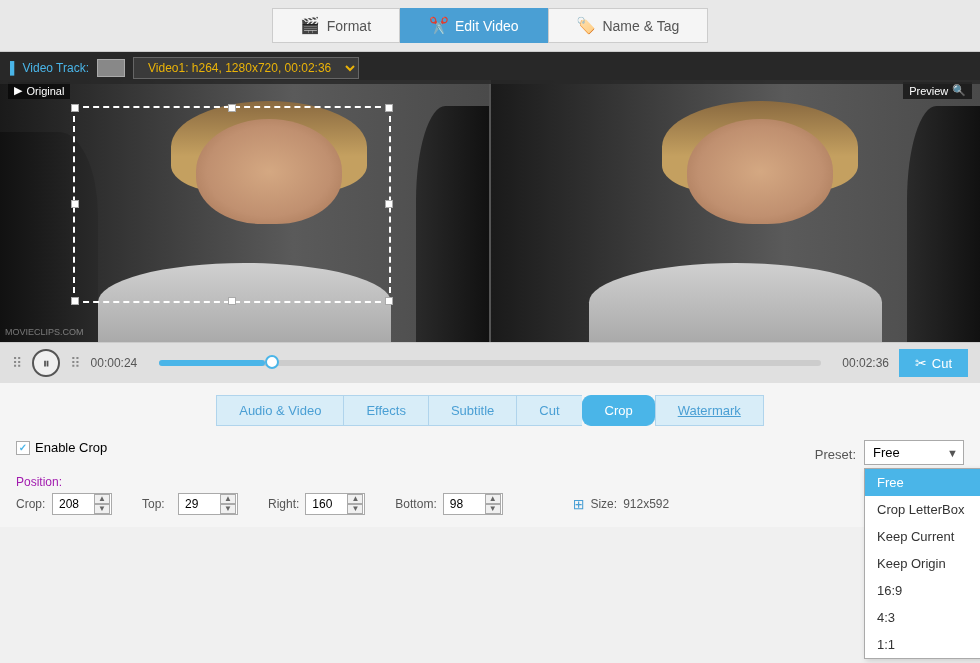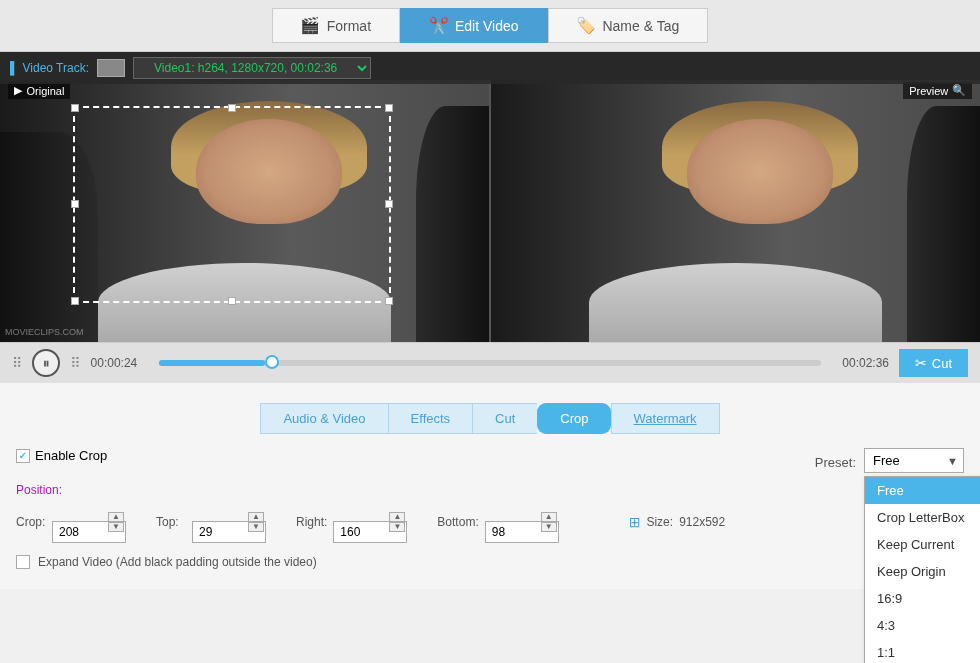--- a/index.html
+++ b/index.html
@@ -26,22 +26,22 @@
     }
     .video-track-bar {
       position: absolute; top: 0; left: 0; right: 0;
       display: flex; align-items: center; gap: 8px;
       background: rgba(40,40,40,0.85); padding: 5px 10px; z-index: 10;
     }
     .video-track-label { color: #4ab5e8; font-size: 12px; display: flex; align-items: center; gap: 4px; }
     .video-track-label::before { content: '▌'; color: #4ab5e8; }
     .video-thumb { width: 28px; height: 18px; background: #888; border: 1px solid #aaa; display: inline-block; }
     .video-track-select {
-      background: #3a3a3a; color: #22c55e; border: 1px solid #666;
-      font-size: 12px; padding: 2px 16px; cursor: pointer;
+      background: #3a3a3a; color: #eab308; border: 1px solid #666;
+      font-size: 12px; padding: 2px 10px; cursor: pointer;
     }
 
     .original-badge {
       position: absolute; top: 30px; left: 8px;
       background: rgba(0,0,0,0.6); color: #fff; font-size: 11px;
       padding: 2px 6px; z-index: 5; display: flex; align-items: center; gap: 4px;
     }
     .preview-badge {
       position: absolute; top: 30px; right: 8px;
       background: rgba(0,0,0,0.6); color: #fff; font-size: 11px;
@@ -124,21 +124,21 @@
     }
     .tl-time-end { font-size: 12px; color: #555; min-width: 58px; text-align: right; }
     .cut-btn {
       background: #4ab5e8; color: #fff; border: none;
       padding: 6px 16px; cursor: pointer; font-size: 13px;
       display: flex; align-items: center; gap: 5px;
     }
     .cut-scissors { font-size: 14px; }
 
     
-    .bottom-panel { background: #f5f5f5; padding: 20px 16px; }
+    .bottom-panel { background: #f5f5f5; padding: 12px 16px; }
 
     
     .tab-bar {
       display: flex; gap: 0; margin-bottom: 14px; justify-content: center;
     }
     .tab-item {
       padding: 7px 22px; font-size: 13px; cursor: pointer;
       border: 1px solid #b0d4ec; background: #d8edf8; color: #4a9fd4;
       border-right: none;
     }
@@ -163,22 +163,22 @@
       box-shadow: 2px 2px 6px rgba(0,0,0,0.15);
     }
     .dropdown-item {
       padding: 6px 12px; cursor: pointer; font-size: 13px; color: #333;
     }
     .dropdown-item.selected { background: #4ab5e8; color: #fff; }
     .field-group { display: flex; align-items: center; gap: 6px; }
     .field-label { font-size: 12px; color: #555; min-width: 30px; }
     .spin-wrap { position: relative; display: flex; align-items: center; }
     .spin-input {
-      width: 74px; border: 1px solid #aaa; padding: 3px 20px 3px 6px;
-      font-size: 12px; background: #fff; margin-top: 20px;
+      width: 60px; border: 1px solid #aaa; padding: 3px 20px 3px 6px;
+      font-size: 12px; background: #fff;
     }
     .spin-arrows {
       position: absolute; right: 2px; display: flex; flex-direction: column;
       gap: 0;
     }
     .spin-btn { 
       width: 16px; height: 10px; border: 1px solid #aaa; background: #f0f0f0;
       cursor: pointer; font-size: 8px; display: flex; align-items: center;
       justify-content: center; line-height: 1; color: #666;
     }
@@ -322,20 +322,23 @@
 </div>
 
 <div class="bottom-panel">
 
   <div class="tab-bar">
     <div class="tab-item">
       <span>Audio &amp; Video</span>
     </div>
     <div class="tab-item">
       <span>Effects</span>
+    </div>
+    <div class="tab-item">
+      <span>Subtitle</span>
     </div>
     <div class="tab-item">
       <span>Cut</span>
     </div>
     <div class="tab-item active">
       <span>Crop</span>
     </div>
     <div class="tab-item">
       <span>Watermark</span>
     </div>
@@ -417,18 +420,14 @@
         </div>
       </div>
 
       <div class="size-display">
         <span class="size-icon">⊞</span>
         <span>Size:</span>
         <span>912x592</span>
       </div>
     </div>
 
-    <div class="expand-row" style="margin-top:12px;">
-      <div class="cb"></div>
-      <span class="expand-label">Expand Video (Add black padding outside the video)</span>
-    </div>
   </div>
 </div>
 
 </body></html>

